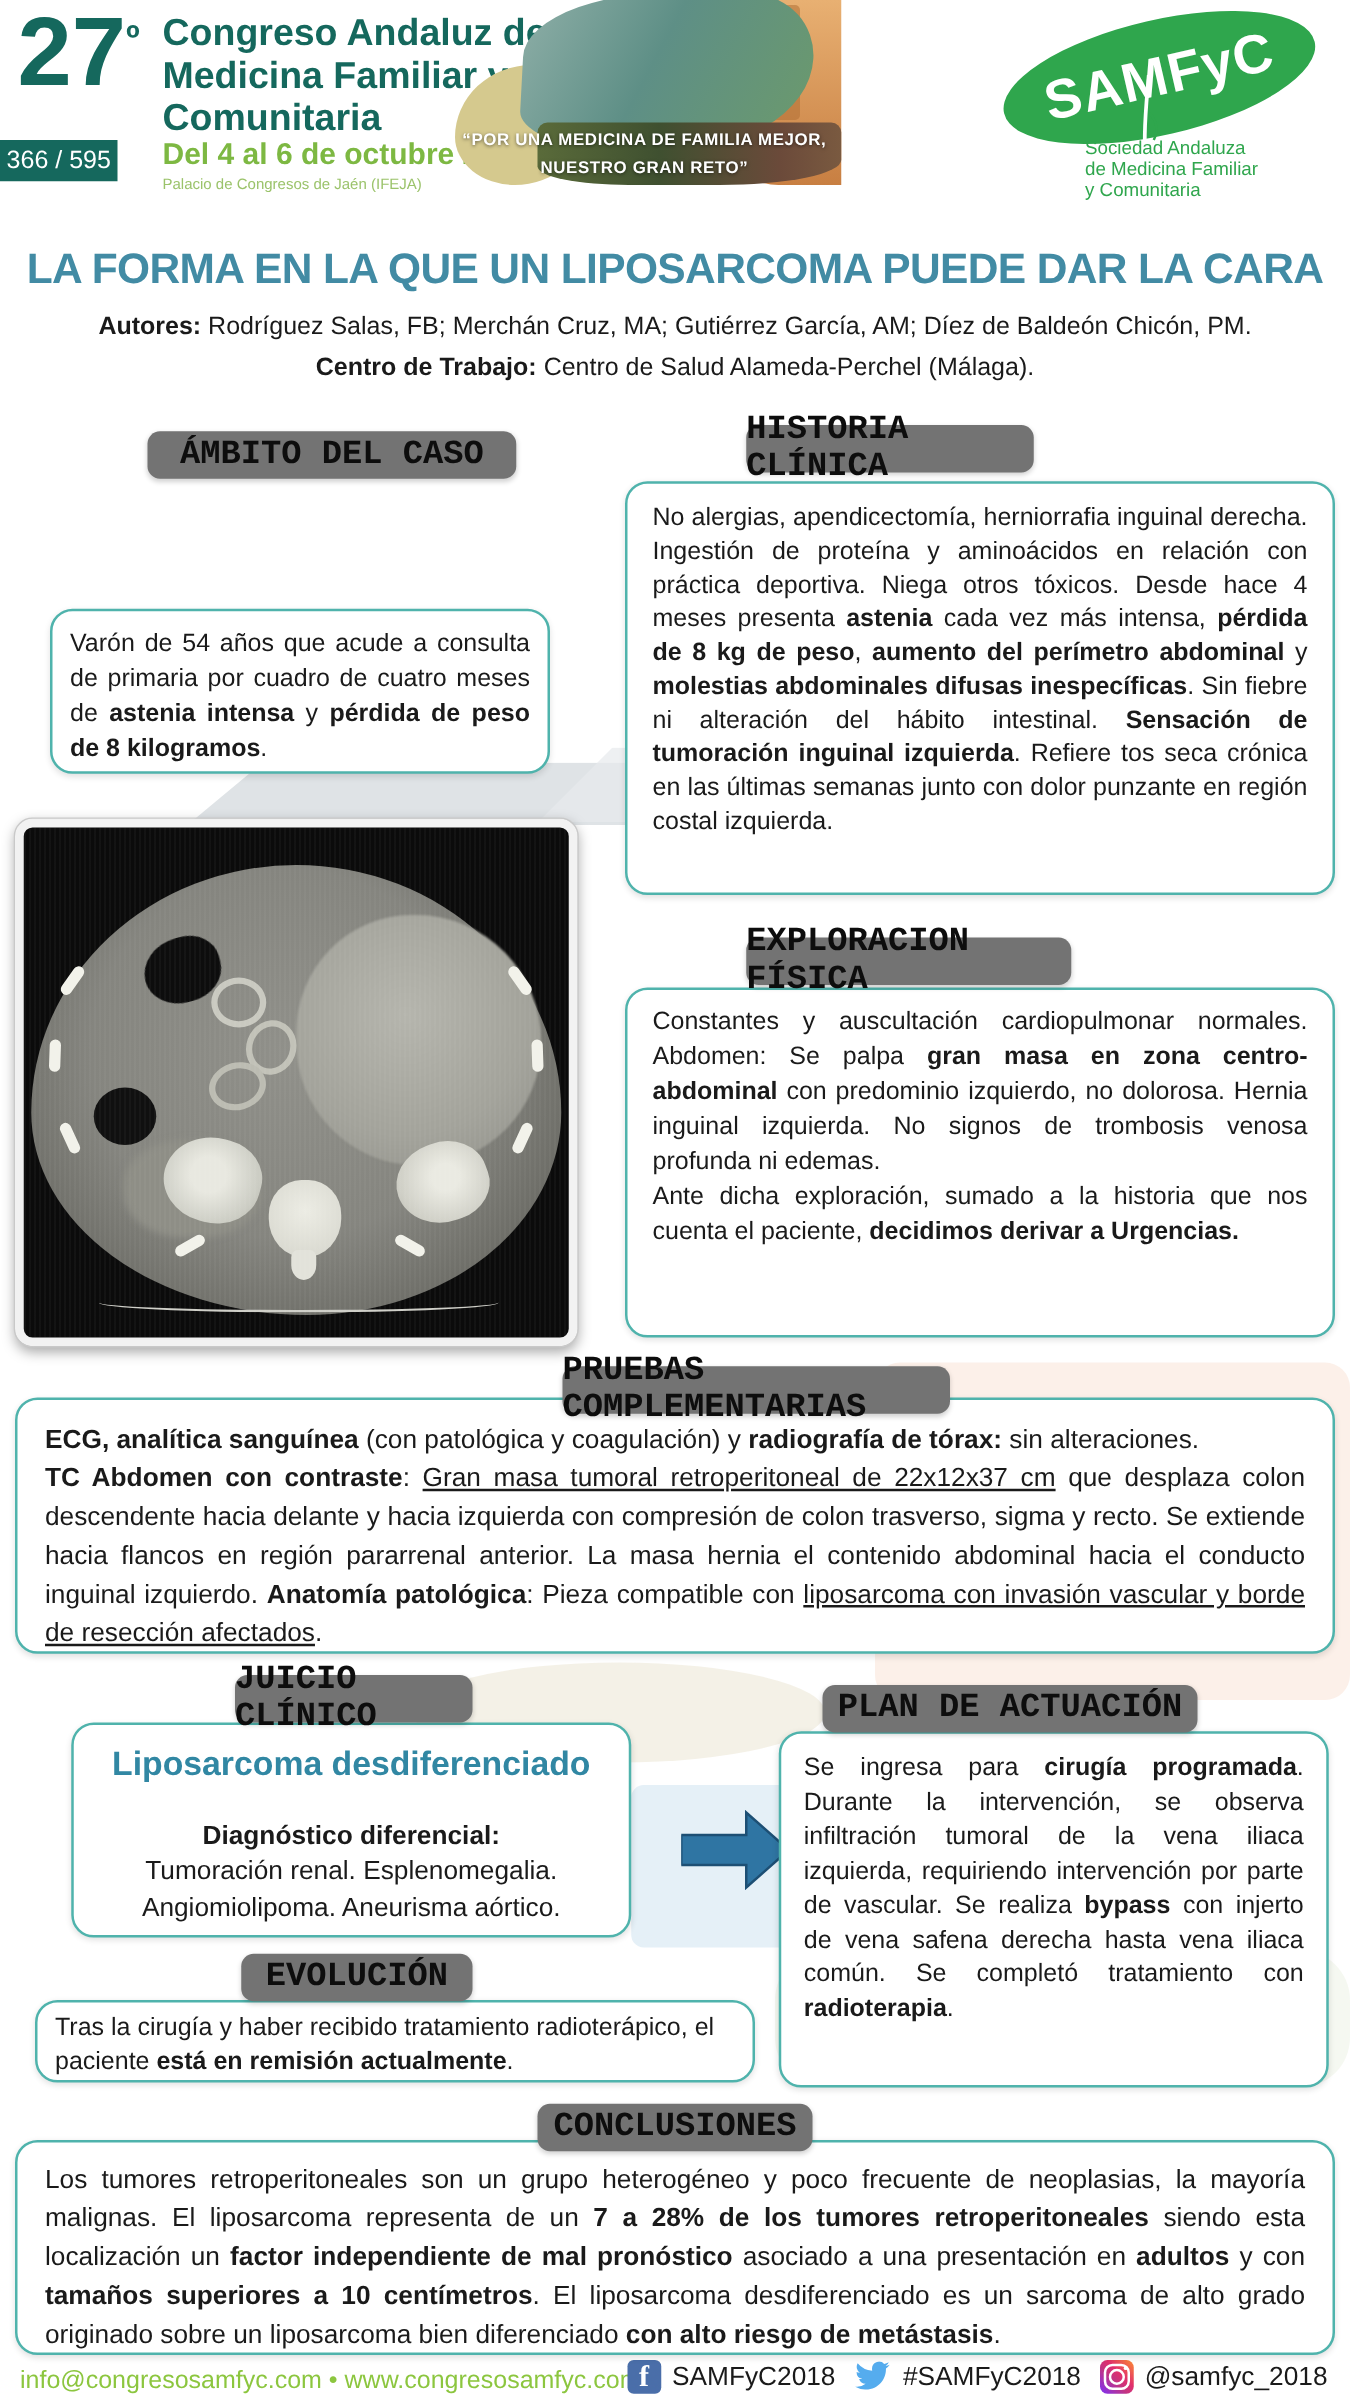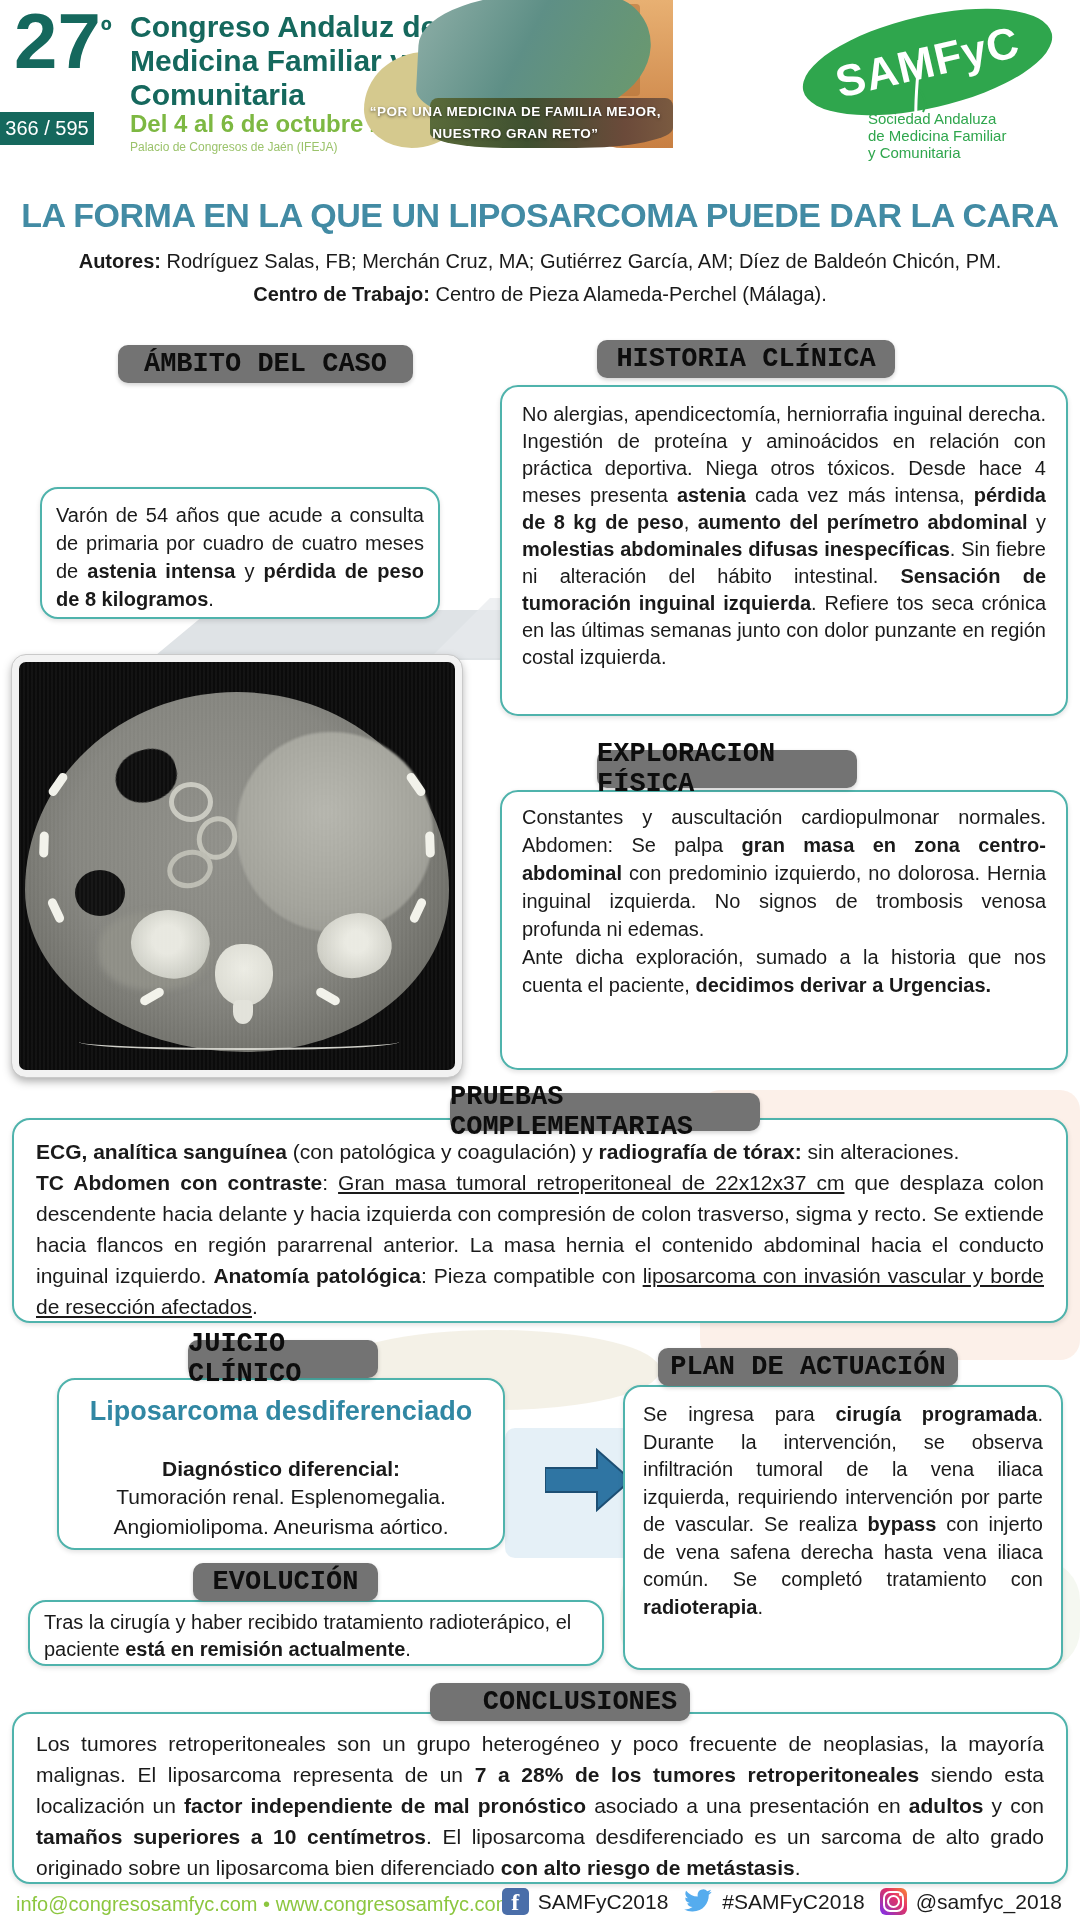--- a/index.html
+++ b/index.html
@@ -58,33 +58,33 @@
   .pill{position:absolute;z-index:3;background:#737373;border-radius:10px;height:38px;
         display:flex;align-items:center;justify-content:center;font-size:27px;font-weight:bold;color:#0d0d0d;
         box-shadow:0 2px 4px rgba(0,0,0,.18);font-family:Liberation Mono, monospace;}
   .cbox{position:absolute;z-index:2;background:#fff;border:2px solid #4FB3AC;border-radius:18px;
         font-size:20px;line-height:27px;text-align:justify;box-shadow:0 2px 5px rgba(0,0,0,.12);}
   #pill-ambito{left:118px;top:345px;width:295px;}
   #box-ambito{left:95px;top:385px;width:348px;height:42px;border-radius:10px;
               display:flex;align-items:center;justify-content:center;text-align:center;}
   #pill-motivo{left:105px;top:445px;width:315px;}
   #box-motivo{left:40px;top:487px;width:400px;height:132px;padding:12px 14px;box-sizing:border-box;line-height:28px;}
-  #pill-historia{left:597px;top:340px;width:298px;}
+  #pill-historia{left:597px;top:340px;width:230px;}
   #box-historia{left:500px;top:385px;width:568px;height:331px;padding:14px 20px;box-sizing:border-box;}
   #pill-exploracion{left:597px;top:750px;width:260px;}
   #box-exploracion{left:500px;top:790px;width:568px;height:280px;padding:11px 20px;box-sizing:border-box;line-height:28px;}
   #pill-pruebas{left:450px;top:1093px;width:310px;}
   #box-pruebas{left:12px;top:1118px;width:1056px;height:205px;padding:16px 22px;box-sizing:border-box;line-height:31px;font-size:21px;}
   #pill-juicio{left:188px;top:1340px;width:190px;}
   #box-juicio{left:57px;top:1378px;width:448px;height:172px;padding:12px 10px;box-sizing:border-box;text-align:center;}
   #pill-plan{left:658px;top:1348px;width:300px;}
   #box-plan{left:623px;top:1385px;width:440px;height:285px;padding:14px 18px;box-sizing:border-box;line-height:27.5px;}
   #pill-evolucion{left:193px;top:1563px;width:185px;}
   #box-evolucion{left:28px;top:1600px;width:576px;height:66px;padding:7px 14px;box-sizing:border-box;text-align:left;}
-  #pill-conclusiones{left:430px;top:1683px;width:220px;padding-left:40px;}
+  #pill-conclusiones{left:430px;top:1683px;width:220px;}
   #box-conclusiones{left:12px;top:1712px;width:1056px;height:172px;padding:14px 22px;box-sizing:border-box;line-height:31px;font-size:21px;}
   .diagnosis{color:#3187A3;font-size:27px;font-weight:bold;margin-top:6px;}
   .diff-label{font-weight:bold;font-size:21px;margin-top:30px;}
   .diff-line{font-size:21px;line-height:30px;}
   
   .flow-arrow{position:absolute;left:545px;top:1448px;z-index:2;}
   
   .ct-frame{position:absolute;left:12px;top:655px;width:436px;height:408px;background:#0b0b0b;
             border:7px solid #f2f2f2;border-radius:14px;outline:1px solid #c9c9c9;
             box-shadow:0 4px 10px rgba(0,0,0,.35);overflow:hidden;z-index:2;}
@@ -164,21 +164,21 @@
     </svg>
     <div class="logo-caption">
       <div>Sociedad Andaluza</div>
       <div>de Medicina Familiar</div>
       <div>y Comunitaria</div>
     </div>
   </div>
 
   <div class="main-title">LA FORMA EN LA QUE UN LIPOSARCOMA PUEDE DAR LA CARA</div>
   <div class="authors-line"><span class="blab">Autores:</span><span> Rodríguez Salas, FB; Merchán Cruz, MA; Gutiérrez García, AM; Díez de Baldeón Chicón, PM.</span></div>
-  <div class="workplace-line"><span class="blab">Centro de Trabajo:</span><span> Centro de Pieza Alameda-Perchel (Málaga).</span></div>
+  <div class="workplace-line"><span class="blab">Centro de Trabajo:</span><span> Centro de Salud Alameda-Perchel (Málaga).</span></div>
 
   <div class="pill" id="pill-ambito">ÁMBITO DEL CASO</div>
 
   <div class="cbox" id="box-motivo"><span>Varón de 54 años que acude a consulta de primaria por cuadro de cuatro meses de </span><span style="font-weight: bold;">astenia intensa</span><span> y </span><span style="font-weight: bold;">pérdida de peso de 8 kilogramos</span><span>.</span></div>
 
   <div class="pill" id="pill-historia">HISTORIA CLÍNICA</div>
   <div class="cbox" id="box-historia"><span>No alergias, apendicectomía, herniorrafia inguinal derecha. Ingestión de proteína y aminoácidos en relación con práctica deportiva. Niega otros tóxicos. Desde hace 4 meses presenta </span><span style="font-weight: bold;">astenia</span><span> cada vez más intensa, </span><span style="font-weight: bold;">pérdida de 8 kg de peso</span><span>, </span><span style="font-weight: bold;">aumento del perímetro abdominal</span><span> y </span><span style="font-weight: bold;">molestias abdominales difusas inespecíficas</span><span>. Sin fiebre ni alteración del hábito intestinal. </span><span style="font-weight: bold;">Sensación de tumoración inguinal izquierda</span><span>. Refiere tos seca crónica en las últimas semanas junto con dolor punzante en región costal izquierda.</span></div>
 
   <div class="pill" id="pill-exploracion">EXPLORACION FÍSICA</div>
   <div class="cbox" id="box-exploracion">

